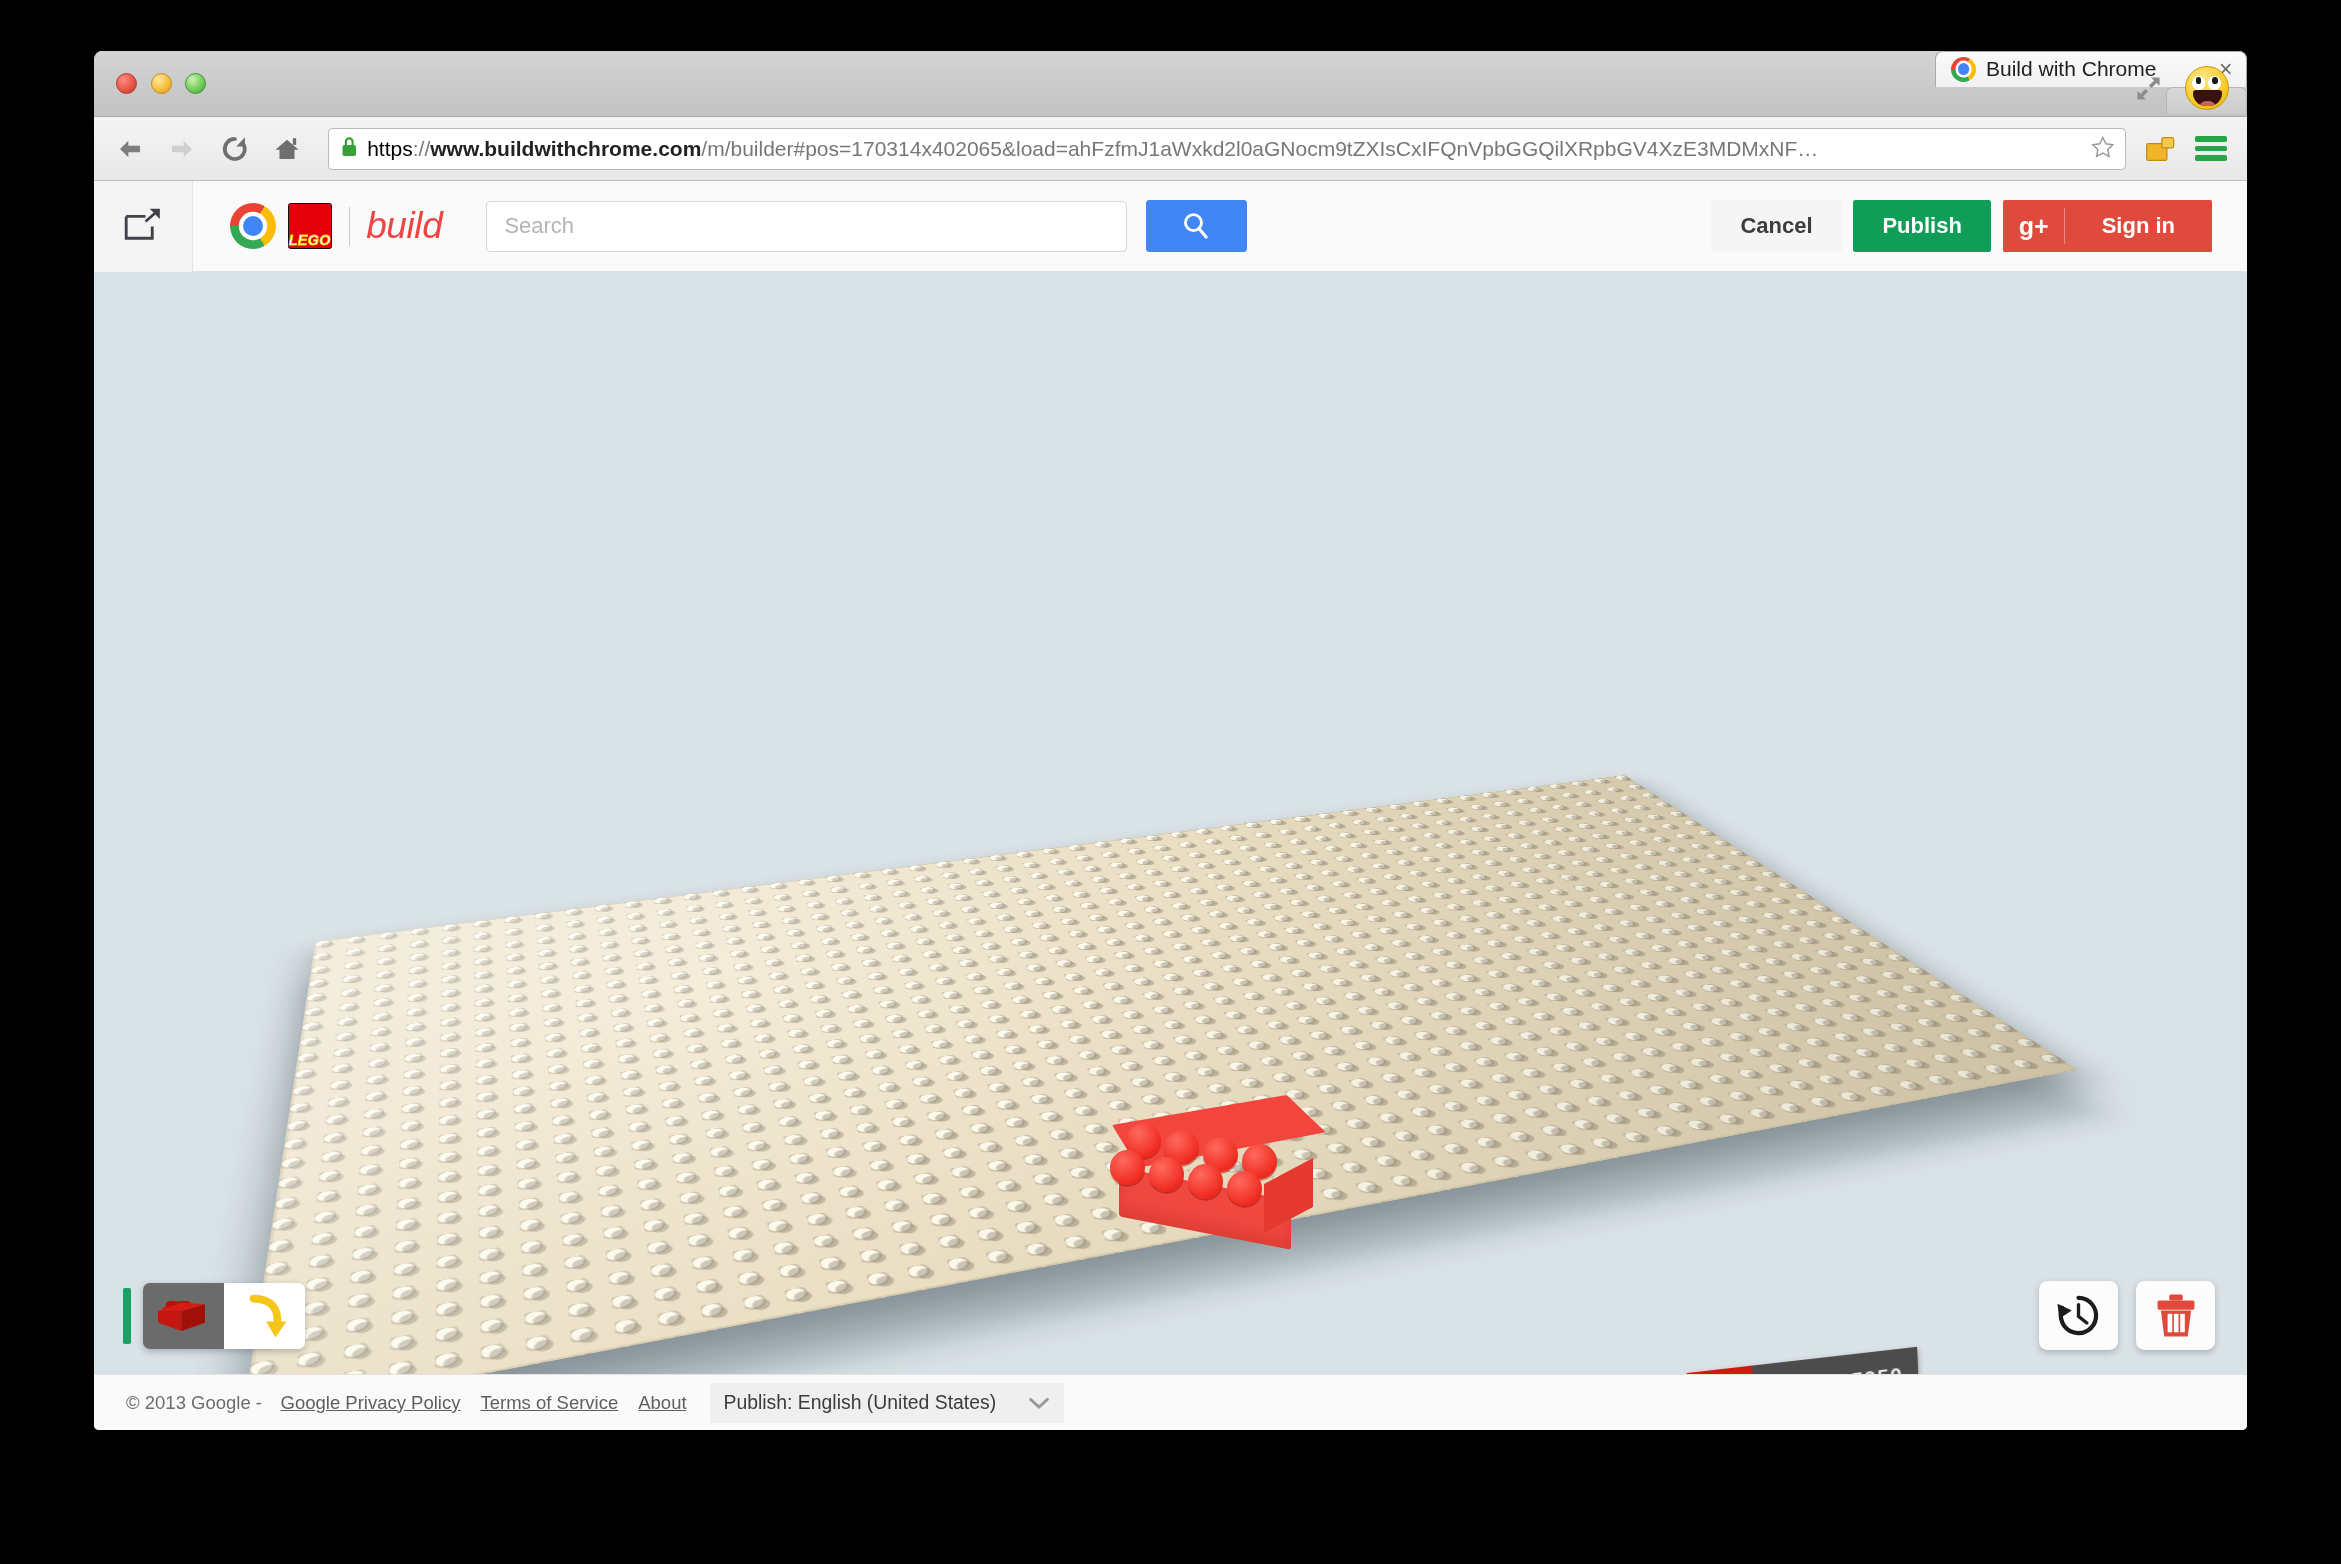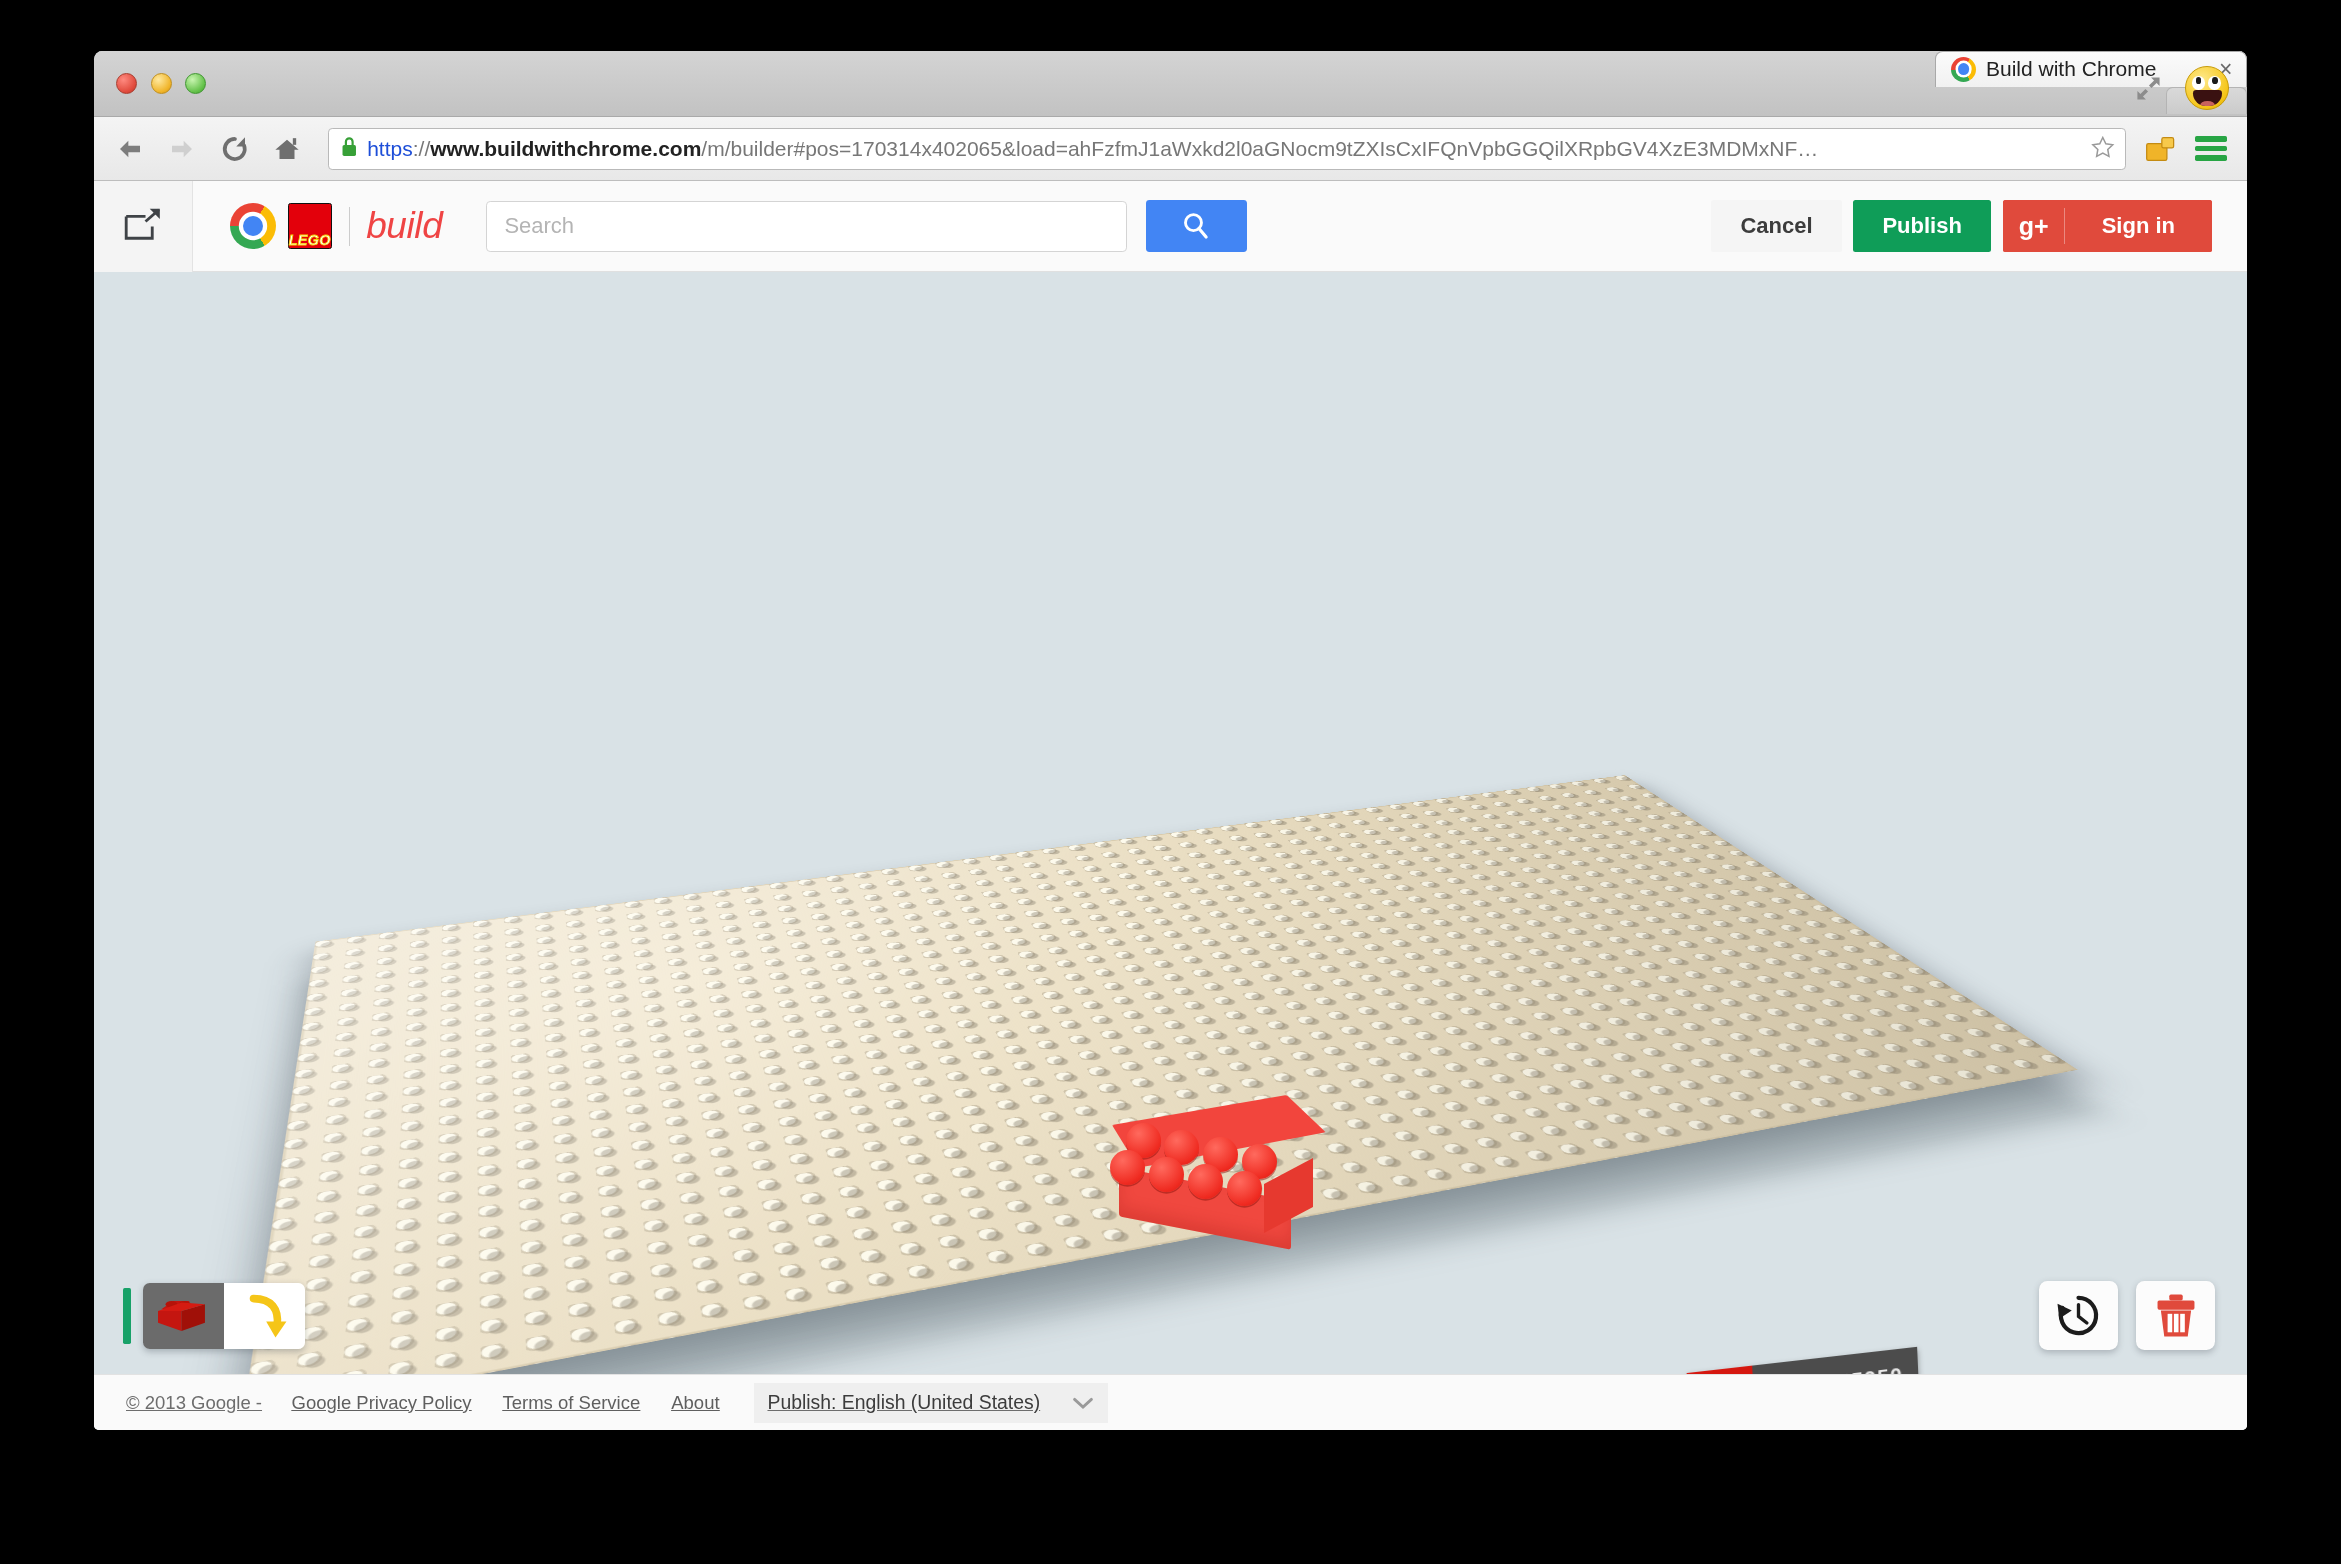--- a/index.html
+++ b/index.html
@@ -139,21 +139,21 @@
     padding: 0 10px 0 11.8px; gap: 8.4px;
     margin-left: 5px;
     overflow: hidden;
   }
   #lock-icon { flex: 0 0 18.5px; }
   #url-text {
     flex: 1; font-size: 21px; white-space: nowrap;
     overflow: hidden; color: #3c3c3c;
     font-family: "Liberation Sans", sans-serif;
   }
-  #url-text .scheme { color: #1d4ed8; }
+  #url-text .scheme { color: #000000; }
   #url-text .host { color: #222; font-weight: bold; }
   #url-text .path { color: #777; }
   #star-icon { flex: 0 0 23.6px; }
   .ext-icon { width: 32px; height: 27px; }
   #menu-icon { width: 32px; height: 25px; display: flex; flex-direction: column; justify-content: space-between; }
   #menu-icon i { display:block; height: 5.9px; background: #27a544; border-radius: 1.7px; }
 
   
   #page { flex: 1; display: flex; flex-direction: column; background: #d9e2e6; }
 
@@ -368,22 +368,21 @@
   }
 
   
   #footer {
     flex: 0 0 56px; height: 56px;
     background: #fafafa;
     border-top: 0.8px solid #e2e2e2;
     display: flex; align-items: center;
     padding: 0 34px 0 32px;
     font-size: 18.5px; color: #6d6d6d;
-    gap: 16px;
-    text-decoration: underline;
+    gap: 5px;
   }
   #footer .copy { margin-right: 13.5px; white-space: nowrap; }
   #footer a { color: #5f5f5f; text-decoration: underline; margin-right: 15px; white-space: nowrap; }
   #language-select {
     display: flex; align-items: center; justify-content: space-between;
     width: 354px; height: 40px; background: #efefef;
     border: none; padding: 0 13.5px; margin: 0 11.8px 0 3.4px;
     font-size: 19.4px; color: #3c3c3c; cursor: pointer;
     font-family: "Liberation Sans", sans-serif;
   }

